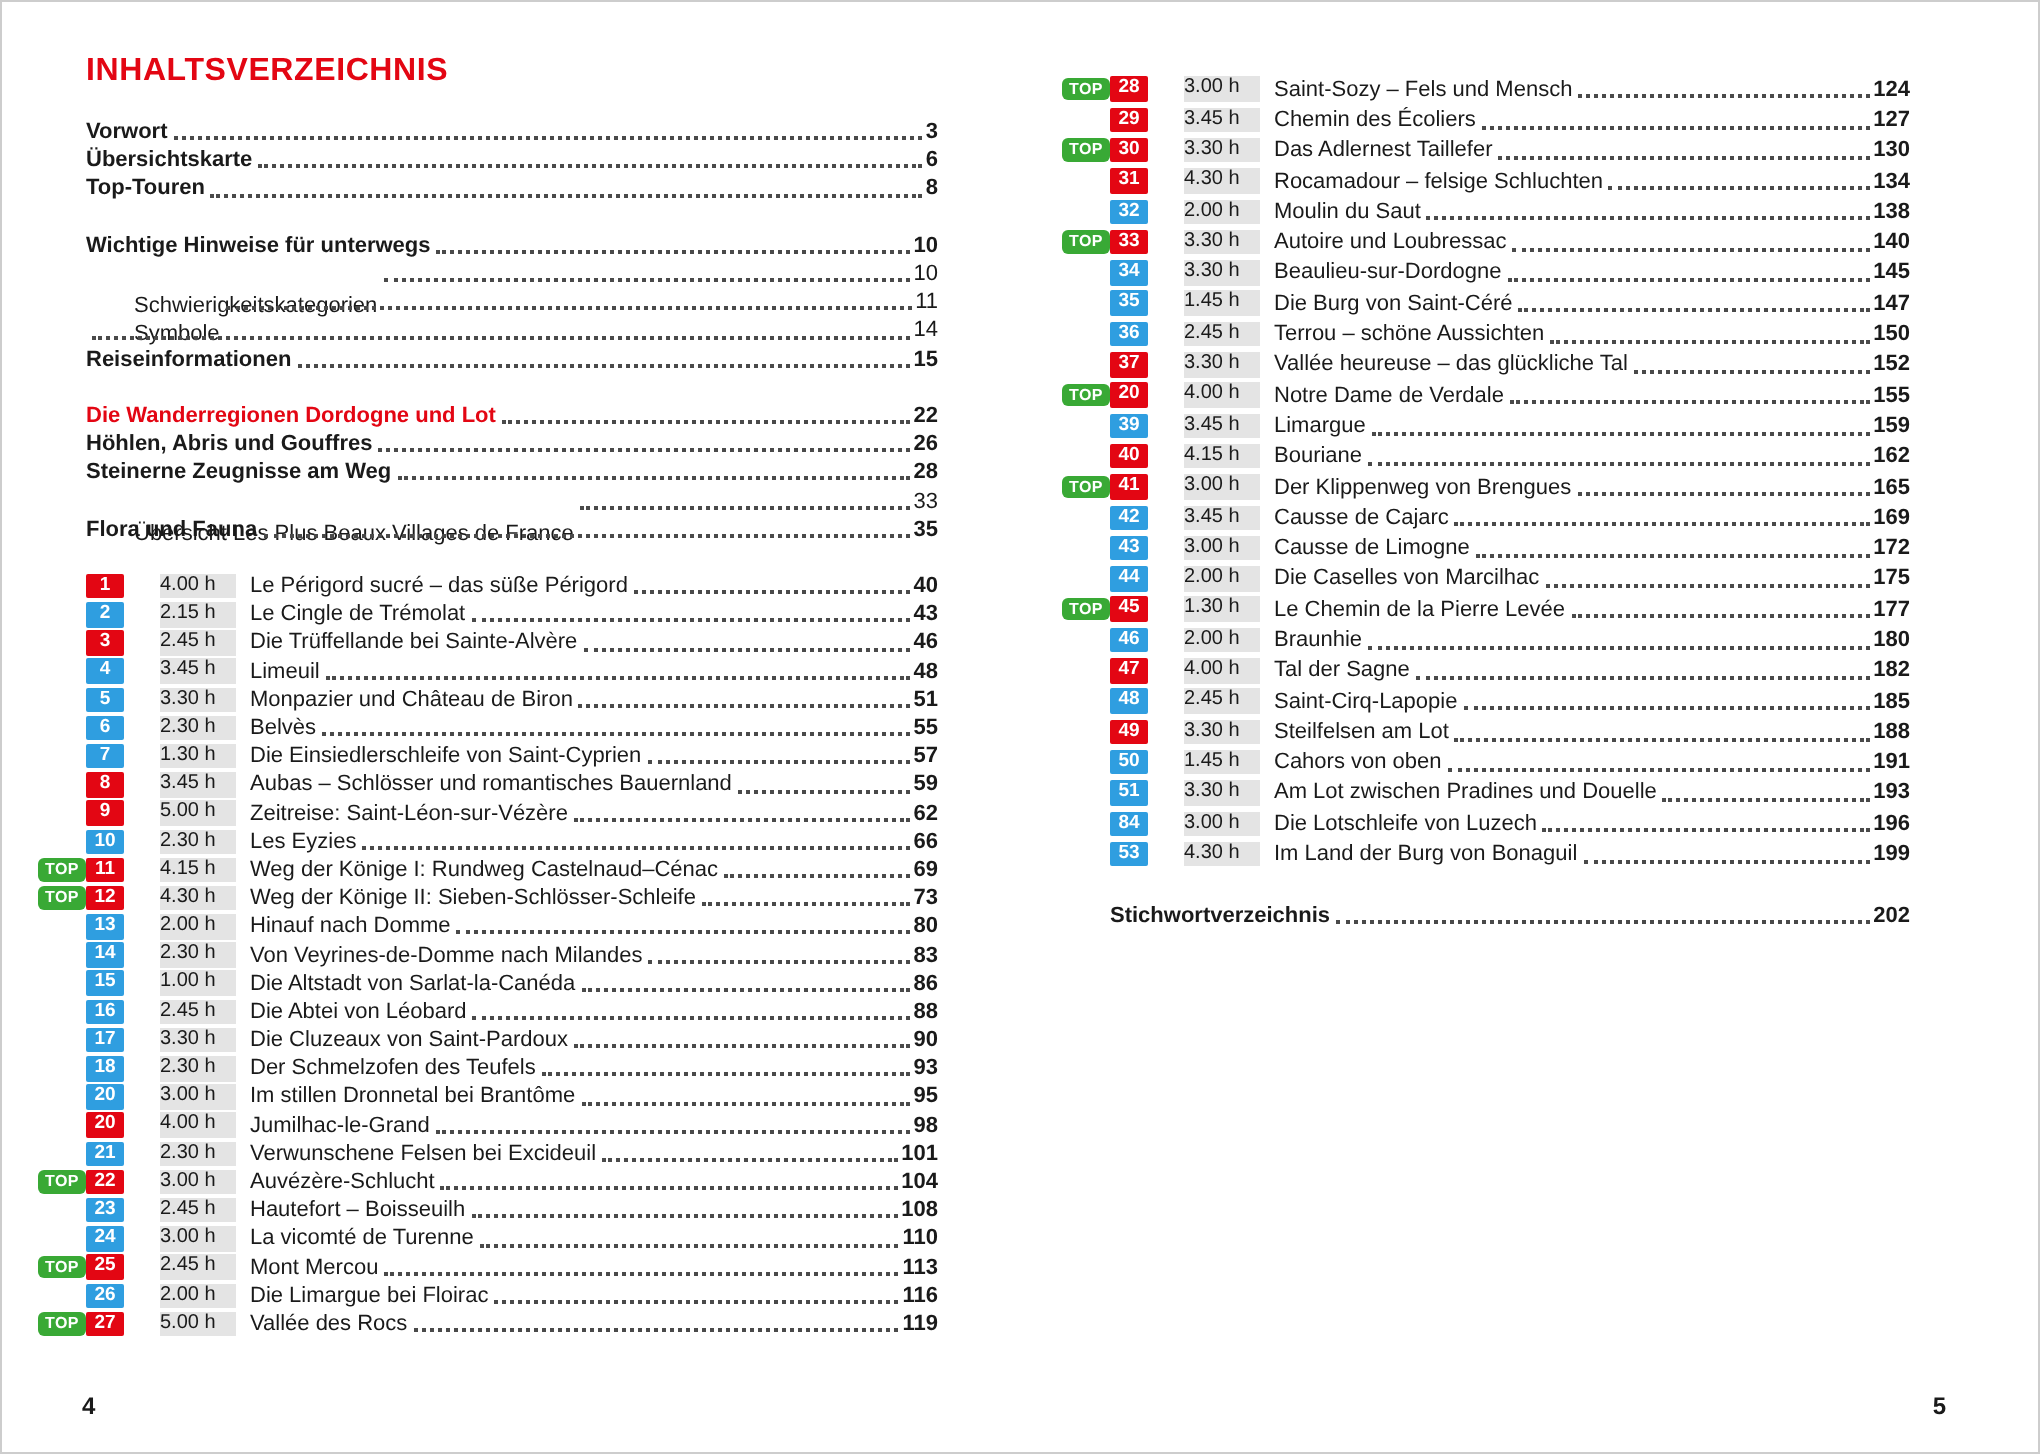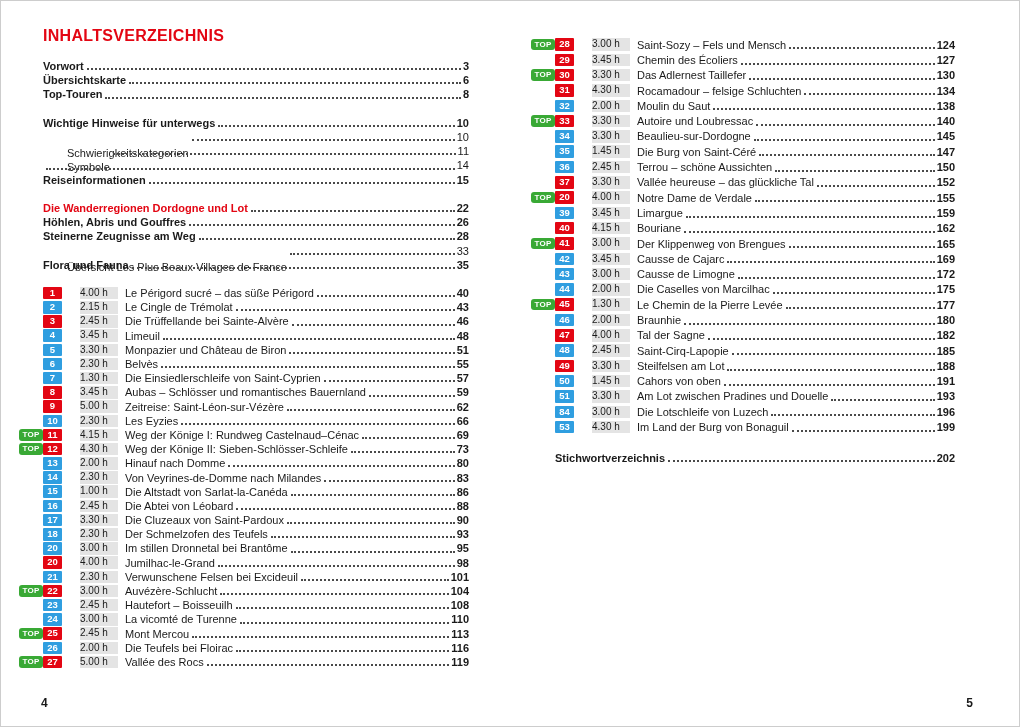--- a/index.html
+++ b/index.html
@@ -369,21 +369,21 @@
           <span class="num-badge red">25</span>
           <span class="time-chip">2.45 h</span>
           <span class="tour-title">Mont Mercou</span>
           <span class="leader"></span>
           <span class="pagenum">113</span>
         </div>
         <div class="tour-row">
           <span class="top-slot"></span>
           <span class="num-badge blue">26</span>
           <span class="time-chip">2.00 h</span>
-          <span class="tour-title">Die Teufels bei Floirac</span>
+          <span class="tour-title">Die Limargue bei Floirac</span>
           <span class="leader"></span>
           <span class="pagenum">116</span>
         </div>
         <div class="tour-row">
           <span class="top-slot">
             <span class="top-badge">TOP</span>
           </span>
           <span class="num-badge red">27</span>
           <span class="time-chip">5.00 h</span>
           <span class="tour-title">Vallée des Rocs</span>

